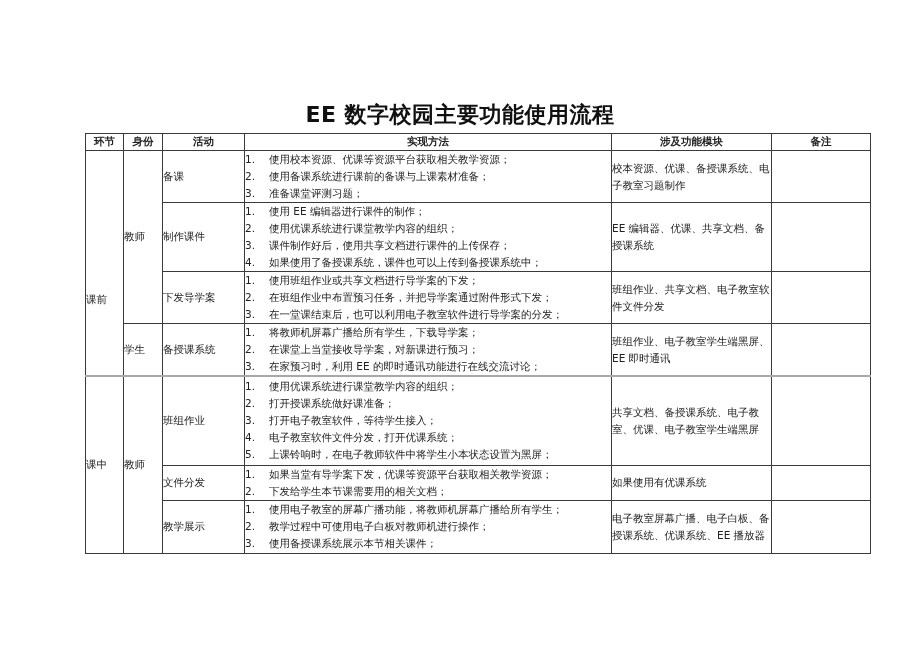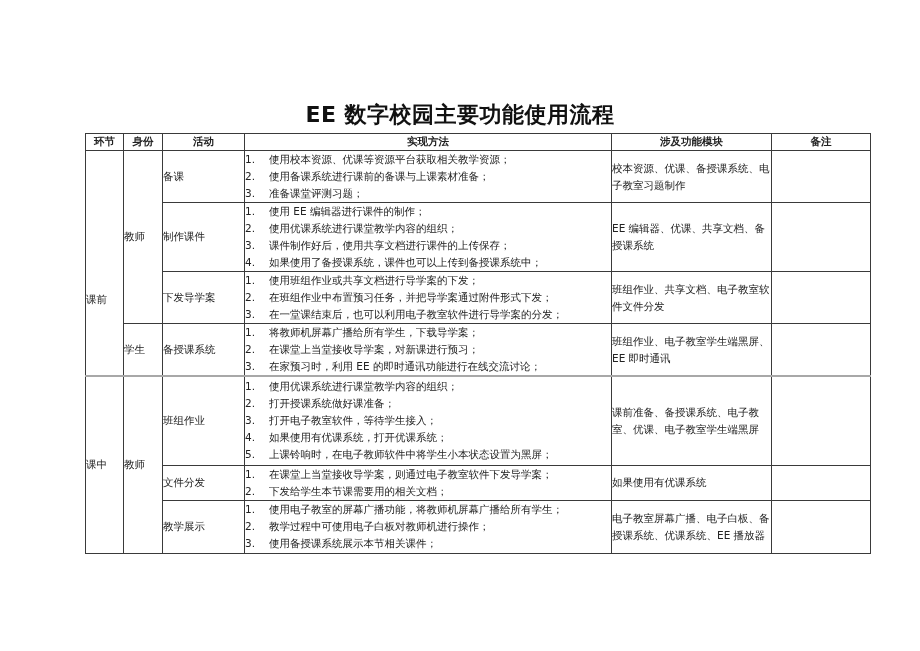--- a/index.html
+++ b/index.html
@@ -143,37 +143,37 @@
         <div class="step">
             <span class="num">2.</span>
             <span>打开授课系统做好课准备；</span>
           </div>
         <div class="step">
             <span class="num">3.</span>
             <span>打开电子教室软件，等待学生接入；</span>
           </div>
         <div class="step">
             <span class="num">4.</span>
-            <span>如果使用有优课系统，打开优课系统；</span>
+            <span>电子教室软件文件分发，打开优课系统；</span>
           </div>
         <div class="step">
             <span class="num">5.</span>
             <span>上课铃响时，在电子教师软件中将学生小本状态设置为黑屏；</span>
           </div>
       </td>
-      <td class="modules">课前准备、备授课系统、电子教室、优课、电子教室学生端黑屏</td>
+      <td class="modules">共享文档、备授课系统、电子教室、优课、电子教室学生端黑屏</td>
       <td></td>
     </tr>
 
     <tr style="height:32px">
       <td class="c">文件分发</td>
       <td class="method">
         <div class="step">
             <span class="num">1.</span>
-            <span>在课堂上当堂接收导学案，则通过电子教室软件下发导学案；</span>
+            <span>如果当堂有导学案下发，优课等资源平台获取相关教学资源；</span>
           </div>
         <div class="step">
             <span class="num">2.</span>
             <span>下发给学生本节课需要用的相关文档；</span>
           </div>
       </td>
       <td class="modules">如果使用有优课系统</td>
       <td></td>
     </tr>
 

